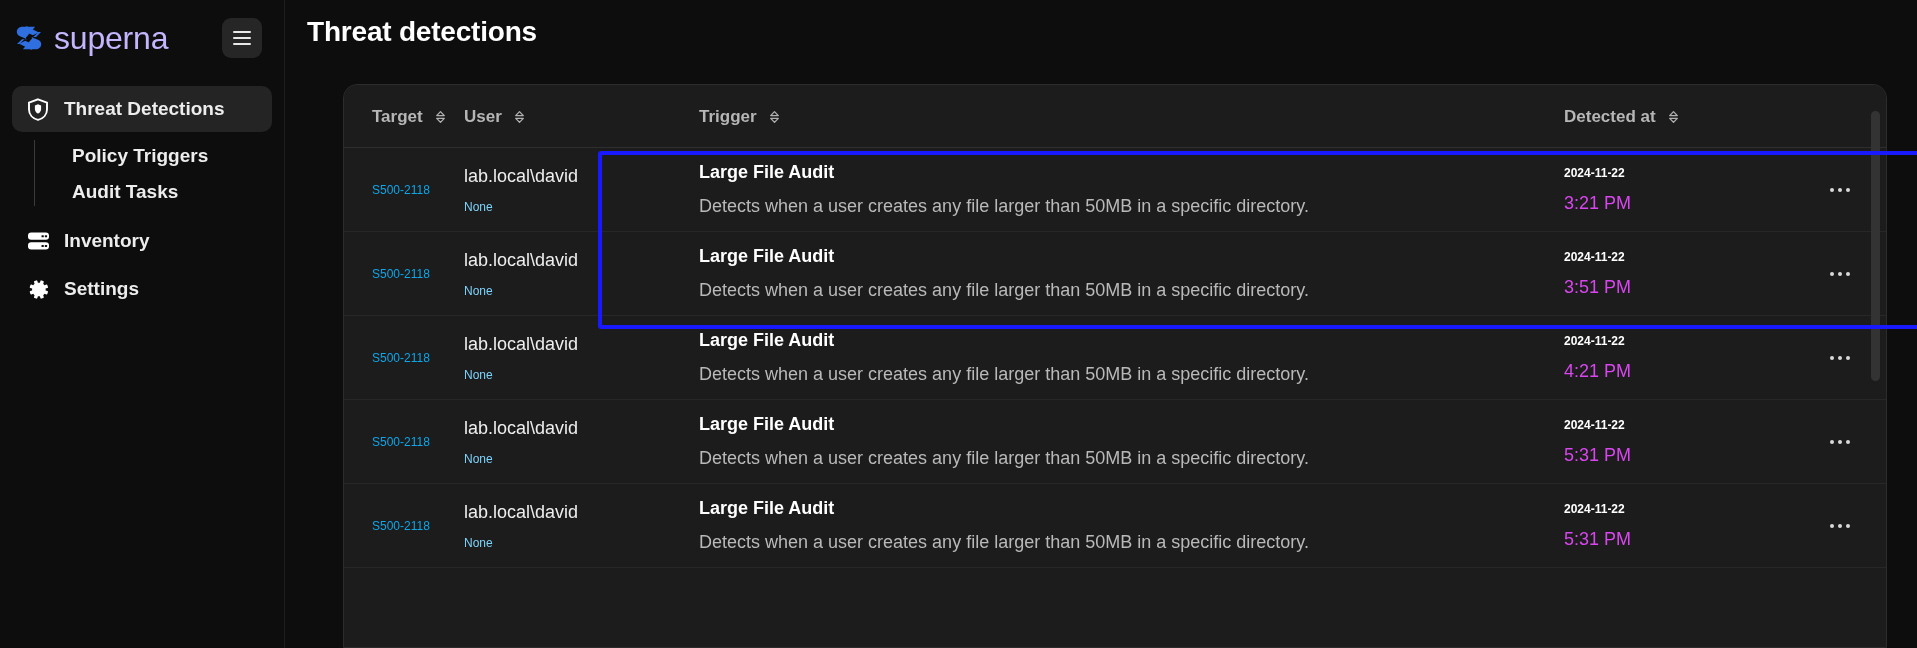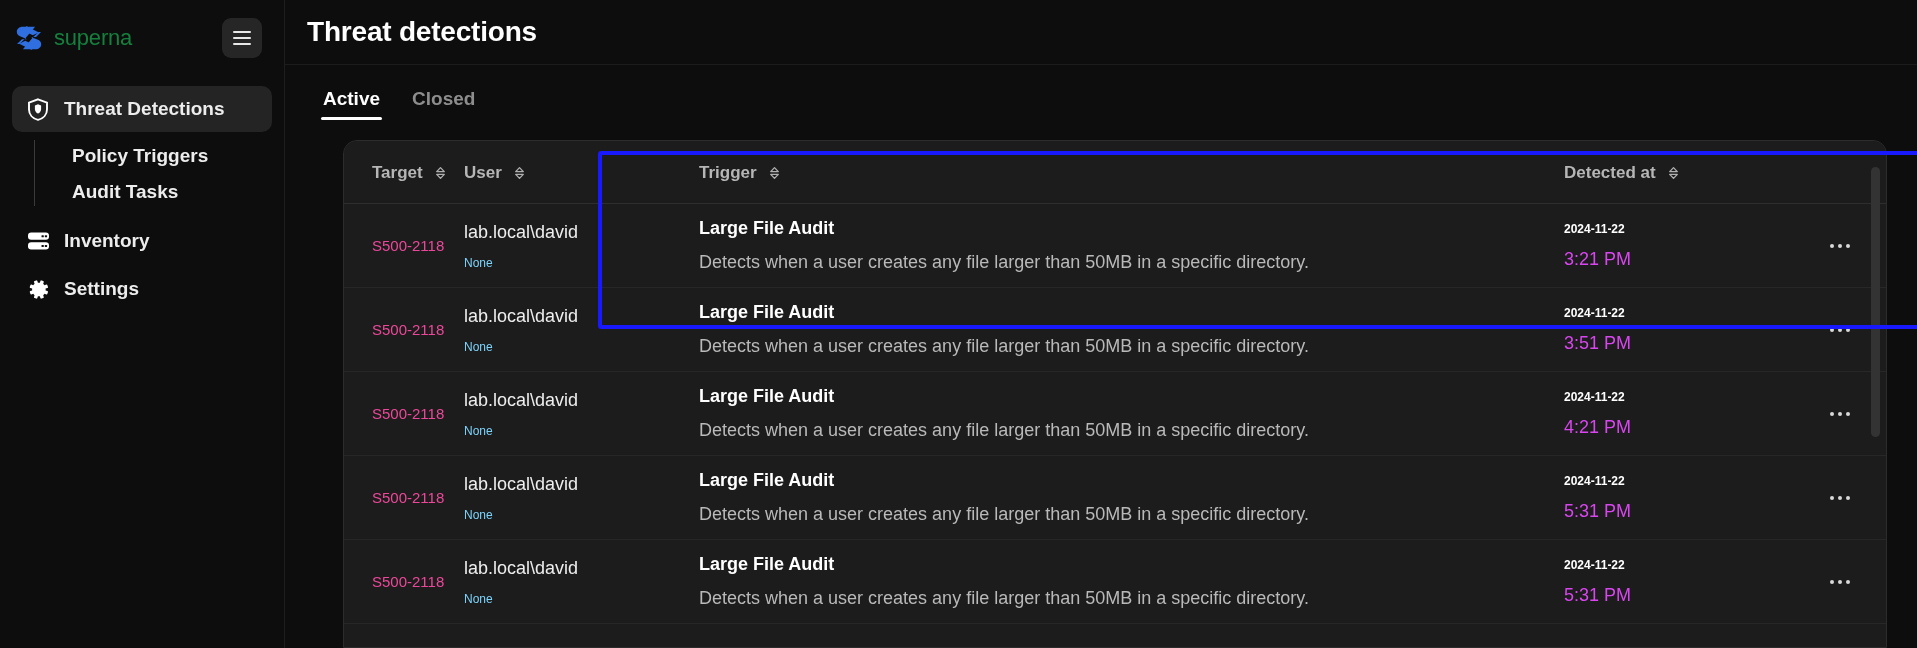--- a/index.html
+++ b/index.html
@@ -34,22 +34,22 @@
     padding: 0 22px 0 14px;
     justify-content: space-between;
   }
   .brand {
     display: flex;
     align-items: center;
     gap: 10px;
   }
   .brand-mark { width: 30px; height: 30px; display: block; }
   .brand-name {
-    color: #15803d;
-    font-size: 22px;
+    color: #c4b5fd;
+    font-size: 32px;
     letter-spacing: -0.2px;
     font-weight: 400;
   }
   .hamburger-btn {
     width: 40px; height: 40px;
     border-radius: 9px;
     background: #262626;
     display: flex;
     flex-direction: column;
     align-items: center;
@@ -185,22 +185,22 @@
   .col-date   { width: 230px; }
   .col-menu   { width: 92px; }
 
   table.dt td {
     padding: 14px 0;
     border-bottom: 1px solid #272727;
     vertical-align: middle;
   }
   tr.dtrow td:first-child { padding-left: 28px; }
   .cell-target {
-    font-size: 15px;
-    color: #ec4899;
+    font-size: 12px;
+    color: #0ea5e9;
     font-weight: 400;
   }
   .two-line { display: flex; flex-direction: column; gap: 13px; }
   .ln-primary {
     font-size: 18px;
     color: #eeeeee;
     font-weight: 400;
   }
   .ln-secondary {
     font-size: 12px;
@@ -343,28 +343,20 @@
         <span>Settings</span>
       </div>
     </nav>
   </aside>
 
   <main class="main">
     <div class="page-head">
       <h1 class="page-title">Threat detections</h1>
     </div>
 
-    <div class="tabs">
-      <div class="tab active">
-        <span>Active</span>
-      </div>
-      <div class="tab">
-        <span>Closed</span>
-      </div>
-    </div>
 
     <div class="table-area">
       <div class="table-card">
         <table class="dt">
           <colgroup>
             <col class="col-target">
               <col class="col-user">
               <col class="col-trigger">
               <col class="col-date">
               <col class="col-menu">

